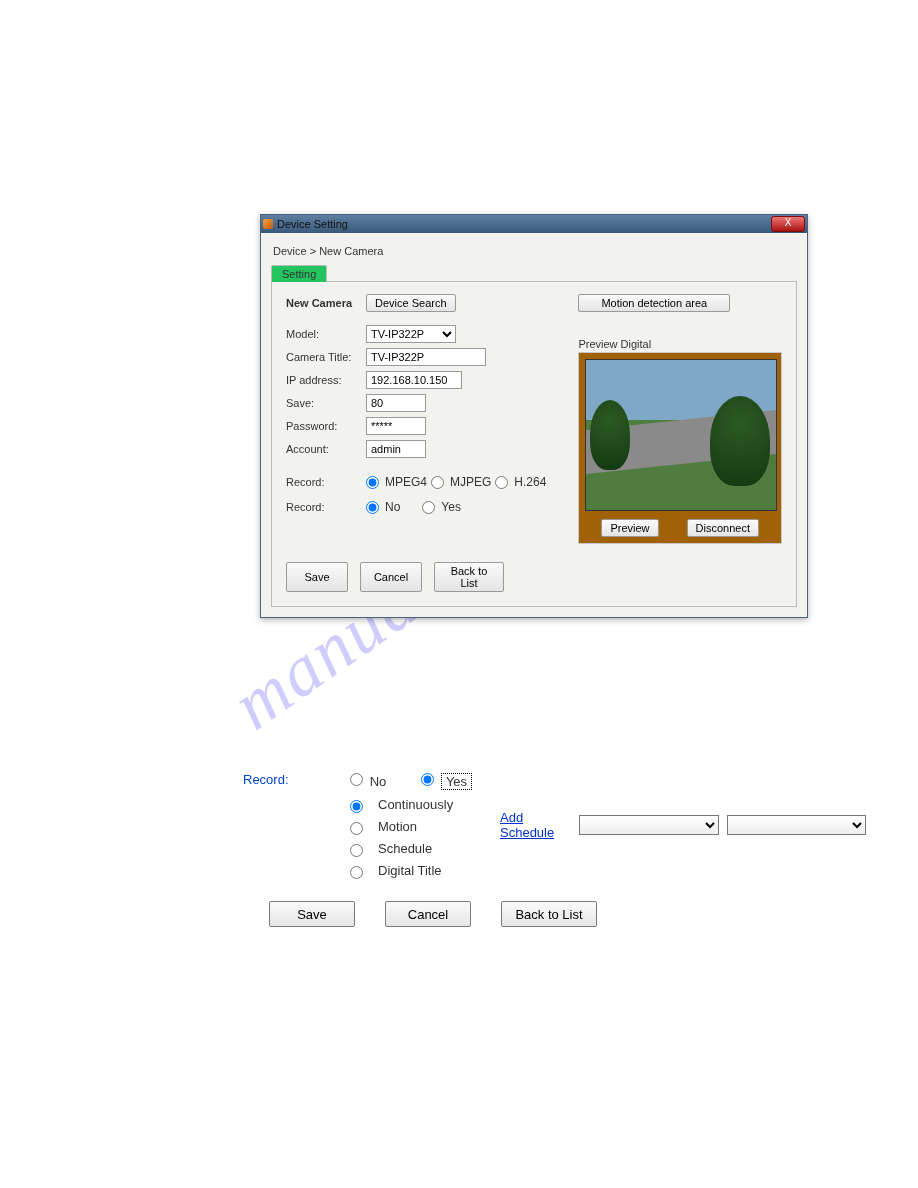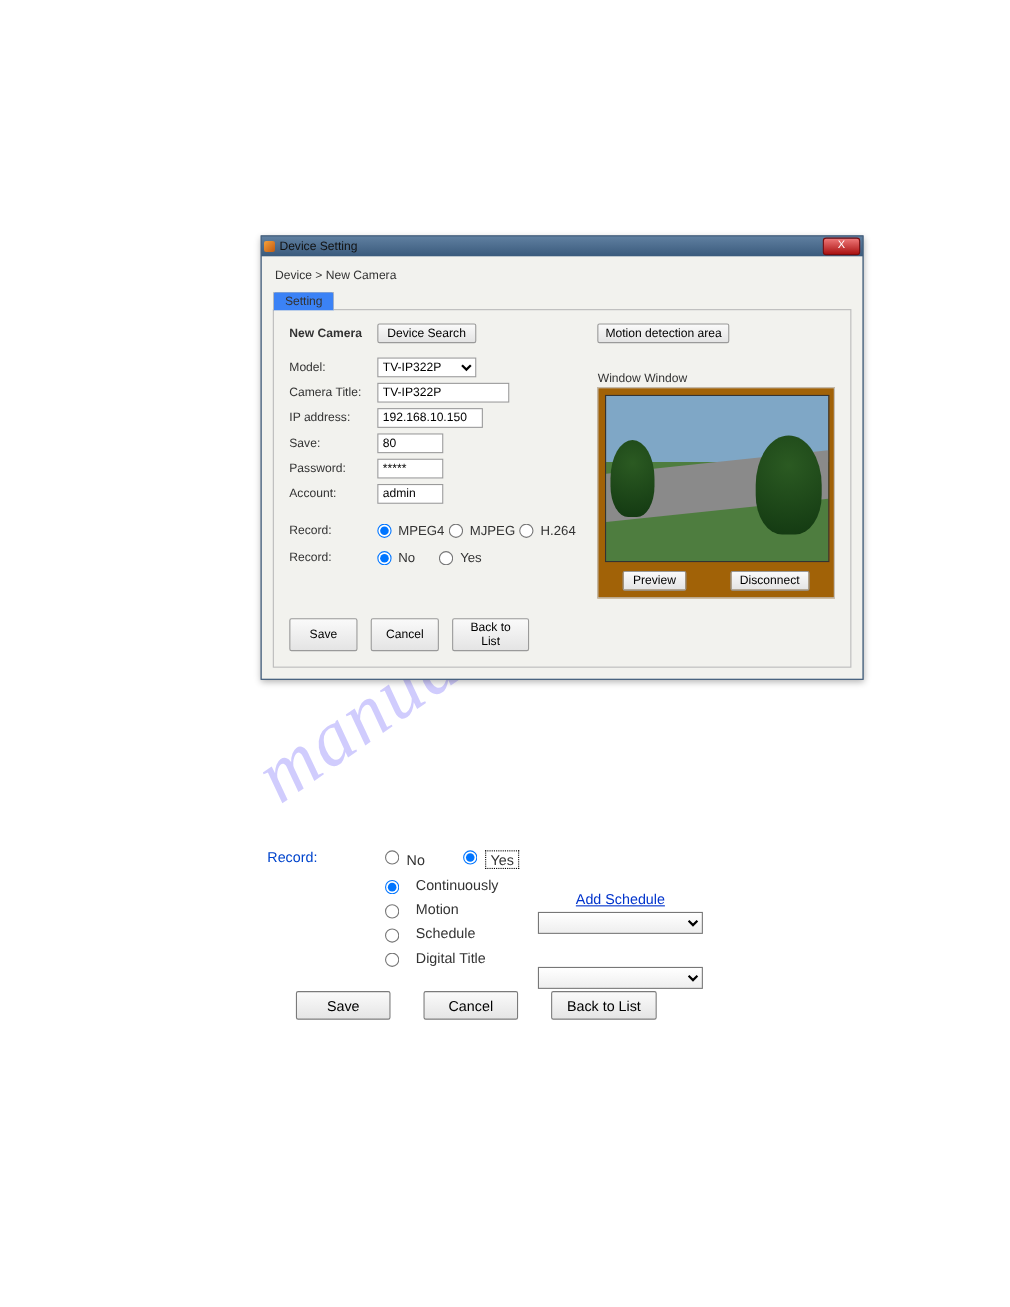--- a/index.html
+++ b/index.html
@@ -1,29 +1,29 @@
 <!DOCTYPE html>
 <html><head>
 <meta charset="utf-8">
 <style>
   html,body{margin:0;padding:0;background:#fff;font-family:"Segoe UI",Tahoma,Arial,sans-serif;font-size:12px;color:#333;width:918px}
   .page{position:relative;width:918px;height:1188px}
   .watermark{position:absolute;left:50%;top:560px;font-size:72px;color:#7a6efc;opacity:.35;transform:translate(-50%,-50%) rotate(-35deg);white-space:nowrap;pointer-events:none;font-style:italic;font-family:Georgia,serif;letter-spacing:2px}
-  .shot{position:absolute;left:237px;top:214px;width:546px;border:1px solid #49627d;background:#3a5a7c;box-shadow:0 2px 6px rgba(0,0,0,.3)}
+  .shot{position:absolute;left:260px;top:214px;width:546px;border:1px solid #49627d;background:#3a5a7c;box-shadow:0 2px 6px rgba(0,0,0,.3)}
   .title-bar{height:18px;background:linear-gradient(#5f7fa0,#3a5a7c);display:flex;align-items:center;justify-content:space-between;padding:0 2px}
   .title-bar .ico{display:flex;align-items:center;gap:4px}
   .title-bar .cube{width:10px;height:10px;background:linear-gradient(135deg,#f7a13a,#c05a12);border-radius:2px}
   .title-bar .txt{font-size:11px;color:#111}
   .close-btn{width:32px;height:14px;background:linear-gradient(#e77,#a11);border-radius:3px;color:#fff;font-size:10px;text-align:center;line-height:12px;border:1px solid #7d0b0b}
   .dialog{background:#f2f2ee;padding:6px 10px 10px 10px}
   .breadcrumb{font-size:11px;padding:6px 2px 8px 2px}
   .tabrow{display:flex}
-  .tab{background:#3b82f6;border:1px solid #bbb;border-bottom:none;padding:2px 10px;font-size:11px;border-radius:2px 2px 0 0}
+  .tab{background:#22c55e;border:1px solid #bbb;border-bottom:none;padding:2px 10px;font-size:11px;border-radius:2px 2px 0 0}
   .panel{border:1px solid #bbb;background:#f2f2ee;padding:12px 14px 14px 14px;margin-top:-1px}
-  .cols{display:flex;gap:20px}
+  .cols{display:flex;gap:32px}
   .left{flex:1}
   .right{width:230px}
   .row{display:flex;align-items:center;margin-bottom:5px}
   .lbl{width:80px;font-size:11px}
   .lbl-b{font-weight:700}
   .btn{background:linear-gradient(#fafafa,#e4e4e4);border:1px solid #9a9a9a;border-radius:2px;font-size:11px;padding:2px 8px;cursor:pointer}
   .sel{height:18px;font-size:11px;border:1px solid #9a9a9a;background:#fff}
   .inp{height:16px;font-size:11px;border:1px solid #9a9a9a;padding:0 4px;background:#fff}
   .radio-row{display:flex;align-items:center;gap:4px}
   .radio-row input{margin:0 2px 0 0}
@@ -118,23 +118,23 @@
               <span class="radio-row">
                 <input type="radio" checked="" style="">
                   <span>No</span>
                 <span style="width:14px"></span>
                 <input type="radio" style="">
                   <span>Yes</span>
               </span>
             </div>
           </div>
           <div class="right">
-            <button class="btn" style="padding:2px 6px">Motion detection area</button>
+            <button class="btn" style="padding:2px 22px">Motion detection area</button>
             <div style="height:26px"></div>
-            <div class="prev-label">Window Window</div>
+            <div class="prev-label">Preview Digital</div>
             <div class="prev-box">
               <div class="video">
                 <div class="road"></div>
                 <div class="tree" style="left:4px;top:40px"></div>
                 <div class="tree" style="right:6px;top:36px;width:60px;height:90px"></div>
               </div>
               <div class="prev-btns">
                 <button class="btn">Preview</button>
                 <button class="btn">Disconnect</button>
               </div>
@@ -169,21 +169,21 @@
         </div>
       <div class="d2-item">
           <input type="radio" style="">
           <span>Schedule</span>
         </div>
       <div class="d2-item">
           <input type="radio" style="">
           <span>Digital Title</span>
         </div>
     </div>
-    <div style="position:absolute;left:246px;top:40px;display:flex;flex-direction:column;gap:4px;align-items:center">
+    <div style="position:absolute;left:257px;top:40px;display:flex;flex-direction:row;gap:4px;align-items:center">
       <a class="linkish">Add Schedule</a>
       <select class="combo"></select>
       <div style="height:22px"></div>
       <select class="combo"></select>
     </div>
     <div class="d2-btns">
       <button class="btn2">Save</button>
       <button class="btn2">Cancel</button>
       <button class="btn2" style="width:96px">Back to List</button>
     </div>

